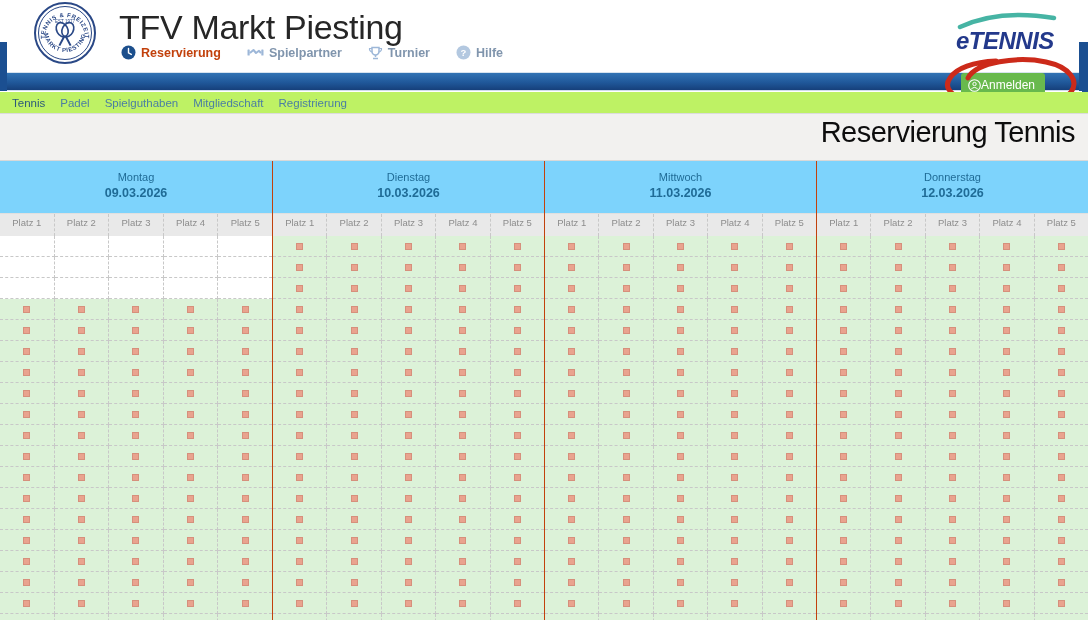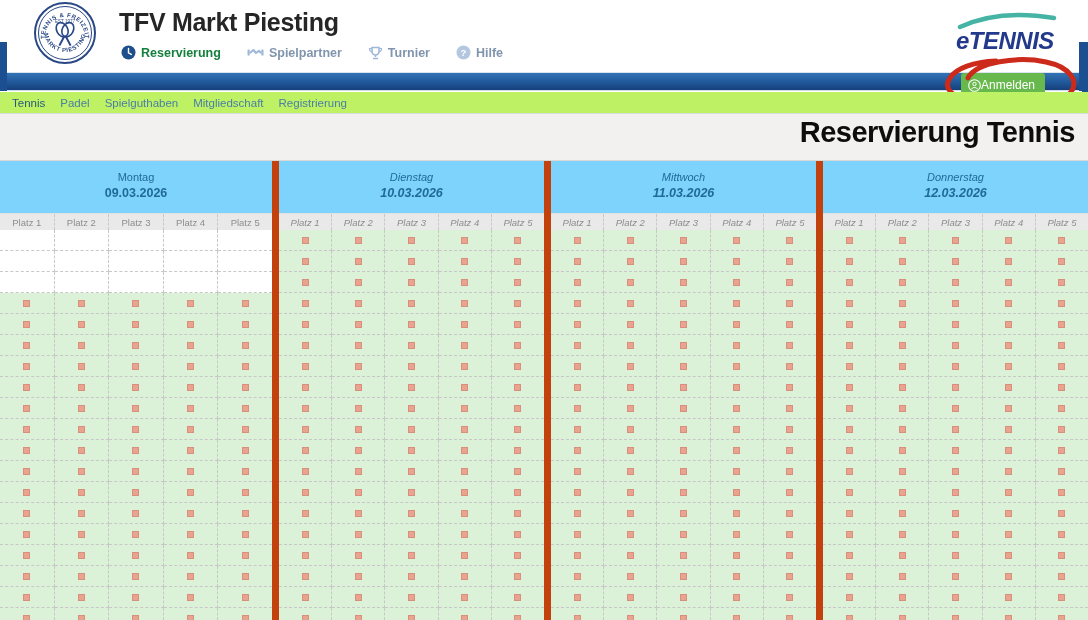--- a/index.html
+++ b/index.html
@@ -2,26 +2,26 @@
 <html><head>
 <meta charset="utf-8">
 <style>
   * { margin:0; padding:0; box-sizing:border-box; }
   html,body { width:1088px; height:620px; overflow:hidden; background:#fff;
               font-family:"Liberation Sans", sans-serif; }
   #app { position:relative; width:1088px; height:620px; overflow:hidden; background:#fff; }
 
   
   .logo-badge { position:absolute; left:33px; top:1px; width:64px; height:64px; }
-  .club-title { position:absolute; left:119px; top:8px; font-size:25px; font-weight:700;
+  .club-title { position:absolute; left:119px; top:8px; font-size:34px; font-weight:400;
                 color:#262626; letter-spacing:-0.3px; }
   .main-nav { position:absolute; left:121px; top:45px; display:flex; gap:26px; align-items:center; }
   .nav-item { display:flex; align-items:center; gap:5px; font-size:12.5px; font-weight:700;
               color:#8095ad; cursor:pointer; }
-  .nav-item.active { color:#15803d; }
+  .nav-item.active { color:#c2410c; }
   .nav-item svg { display:block; }
 
   .etennis-logo { position:absolute; right:26px; top:7px; width:108px; height:48px; }
 
   
   .band { position:absolute; left:0; top:72px; width:1088px; height:19px;
           background:linear-gradient(180deg,#3273b4 0%,#20589a 55%,#16407b 100%);
           border-top:1px solid #d7e3ef; border-bottom:1px solid #cfdcea; }
   .band-tab-left  { position:absolute; left:0;  top:42px; width:7px;  height:49px; background:#1b4f91; }
   .band-tab-right { position:absolute; right:0; top:42px; width:9px;  height:49px; background:#1b4f91; }
@@ -34,32 +34,32 @@
 
   
   .subnav { position:absolute; left:0; top:92px; width:1088px; height:22px; background:#bef264;
             display:flex; align-items:center; gap:15px; padding-left:12px;
             border-bottom:1px solid #dcdcdc; }
   .subnav-item { font-size:11.5px; color:#4b7ea3; cursor:pointer; }
   .subnav-item.active { color:#2c5a7a; }
 
   
   .title-strip { position:absolute; left:0; top:114px; width:1088px; height:46px; background:#f2f1ef; }
-  .page-title { position:absolute; right:13px; top:2px; font-size:29px; font-weight:700;
+  .page-title { position:absolute; right:13px; top:2px; font-size:29px; font-weight:400;
                 color:#0d0d0d; letter-spacing:-0.5px; }
 
   
   .calendar { position:absolute; left:0; top:160px; width:1088px; height:460px; display:flex;
               overflow:hidden; border-top:1px solid #d8d8d8; background:#fff; }
   .day-group { width:272px; flex:0 0 272px; }
-  .day-group.sep { border-left:7px solid #c2410c;font-style:italic; }
+  .day-group.sep { border-left:1px solid #c2410c; }
   .day-head { height:52px; background:#7dd3fc; text-align:center; padding-top:10px; cursor:pointer; }
   .day-name { font-size:11px; color:#1f6b96; }
   .day-date { font-size:12.5px; font-weight:700; color:#1f6b96; margin-top:3px; }
-  .court-row { display:flex; height:17px; background:#e9e9e9; border-top:1px solid #e0e0e0; }
+  .court-row { display:flex; height:23px; background:#e9e9e9; border-top:1px solid #e0e0e0; }
   .court-label { flex:1; font-size:9.5px; color:#8d8d8d; text-align:center; line-height:17px;
                  overflow:hidden; white-space:nowrap; }
   .vd { border-right:1px dashed #c8c8c8; }
   .cell-row { display:flex; height:21px; }
   .cell { flex:1; background:#dcf2d8; border-bottom:1px dashed #c8c8c8;
           display:flex; align-items:center; justify-content:center; cursor:pointer; }
   .cell.off { background:#fff; cursor:default; }
   .marker { width:7px; height:7px; background:#e9a38e; border:1px solid #d6907c; }
 </style>
 </head>

